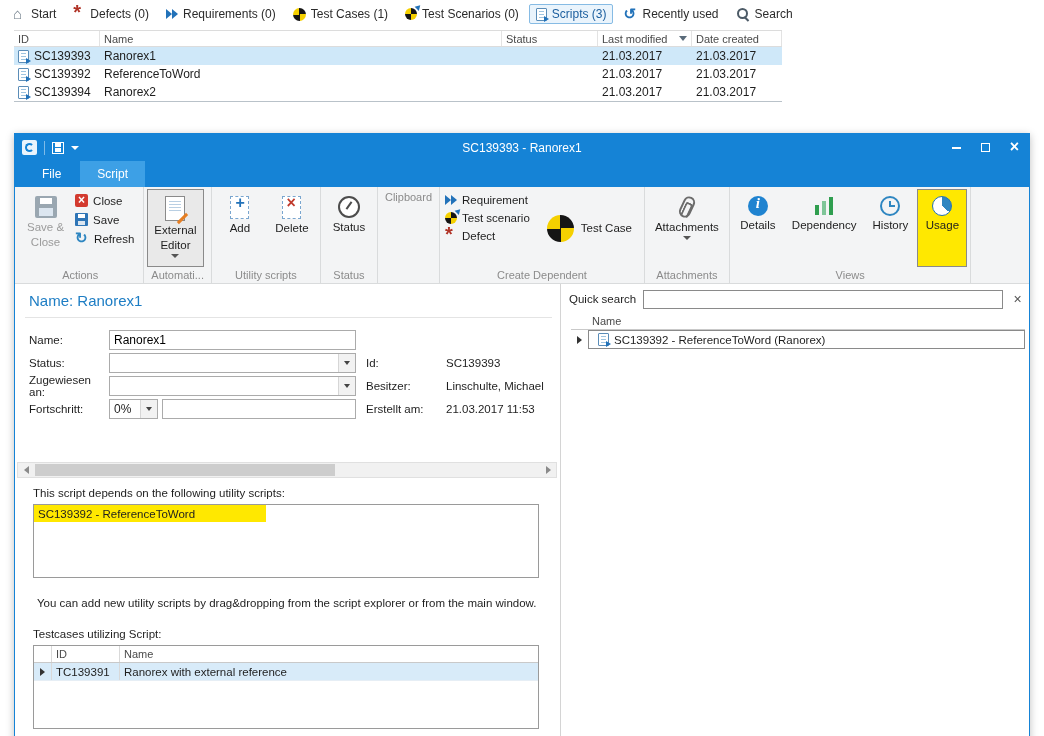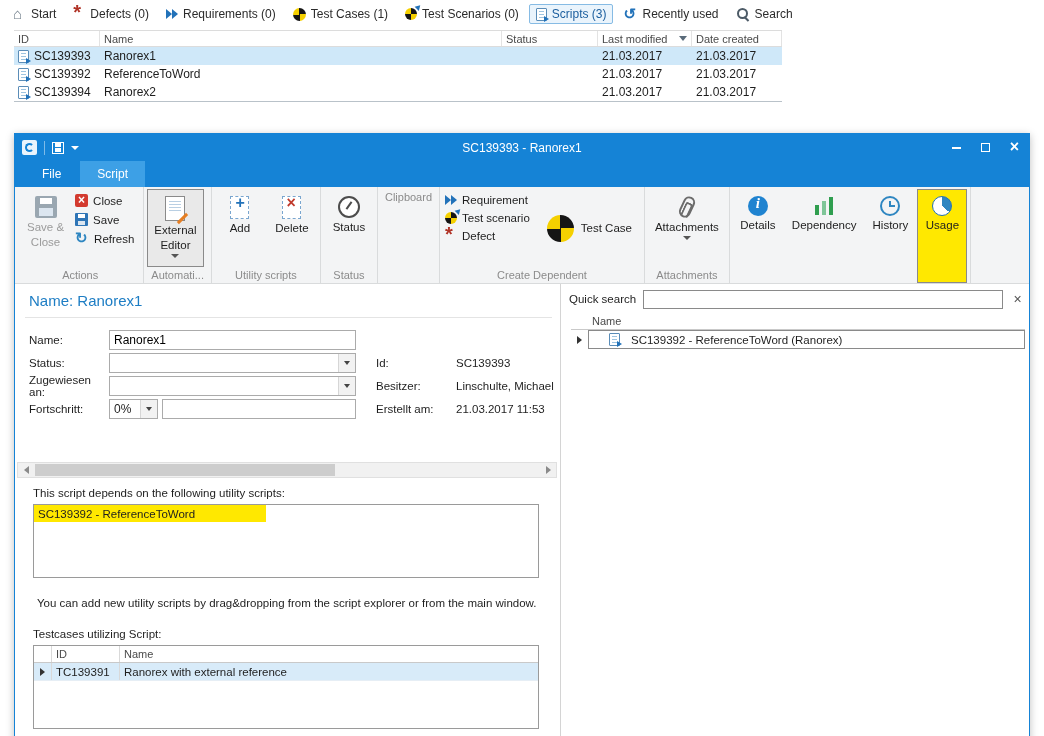--- a/index.html
+++ b/index.html
@@ -136,21 +136,21 @@
 .formarea{position:absolute;left:14px;top:44px;right:4px}
 .frow{display:flex;align-items:center;height:23px}
 .flabel{width:80px;font-size:11.5px}
 .tinput{height:20px;border:1px solid #ababab;background:#fff;font:inherit;font-size:12px;padding:0 4px;width:247px}
 .tinput.sm{width:194px;margin-left:4px}
 .fselect{height:20px;border:1px solid #ababab;background:#fff;width:247px;display:flex;align-items:center;position:relative;padding-left:4px;font-size:12px}
 .fselect.sm{width:49px}
 .fselect .dd{position:absolute;right:0;top:0;bottom:0;width:17px;border-left:1px solid #d6d6d6;background:#f2f2f2;display:flex;align-items:center;justify-content:center}
 .fselect .dd::before{content:"";width:0;height:0;border-left:3.5px solid transparent;border-right:3.5px solid transparent;border-top:4px solid #444}
 .fselect.disab{background:#f3f3f3;color:#3a3a3a}
-.rlabel{width:80px;margin-left:20px;font-size:11.5px;white-space:nowrap}
+.rlabel{width:80px;margin-left:10px;font-size:11.5px;white-space:nowrap}
 .rvalue{font-size:11.5px;white-space:nowrap}
 
 .hscroll{position:absolute;left:2px;right:3px;top:178px;height:16px;background:#f1f1f1;border:1px solid #e0e0e0;display:flex;align-items:center}
 .hs-btn{width:16px;height:100%;display:flex;align-items:center;justify-content:center}
 .tri-l{width:0;height:0;border-top:4px solid transparent;border-bottom:4px solid transparent;border-right:5px solid #8a8a8a}
 .tri-r{width:0;height:0;border-top:4px solid transparent;border-bottom:4px solid transparent;border-left:5px solid #8a8a8a}
 .hs-thumb{position:absolute;left:17px;top:1px;bottom:1px;width:300px;background:#cdcdcd}
 .hs-right{margin-left:auto}
 
 .dep-heading{position:absolute;left:18px;top:203px;font-size:11.5px}
@@ -170,21 +170,21 @@
 .qs-row{position:absolute;left:8px;top:5px;right:4px;height:20px;display:flex;align-items:center;gap:7px}
 .qs-label{font-size:11.5px;white-space:nowrap}
 .qs-input{flex:1;height:19px;border:1px solid #8a8a8a;font:inherit;font-size:12px;padding:0 4px}
 .qs-close{width:15px;text-align:center;color:#555;font-size:14px;line-height:14px}
 .tree{position:absolute;left:10px;top:29px;right:4px}
 .tree-head{display:flex;height:17px}
 .th-ind{width:17px;border-bottom:1px solid #c9c9c9}
 .th-name{flex:1;border-bottom:1px solid #c9c9c9;display:flex;align-items:center;padding-left:4px;font-size:11px;color:#4a4a4a}
 .trow{display:flex;align-items:stretch}
 .t-ind{width:17px;display:flex;align-items:center;justify-content:center}
-.titem{flex:1;display:flex;align-items:center;gap:11px;height:19px;border:1px solid #e6e6e6;border-top:none;padding-left:20px;font-size:11.5px;background:#fff;white-space:nowrap}
+.titem{flex:1;display:flex;align-items:center;gap:5px;height:19px;border:1px solid #e6e6e6;border-top:none;padding-left:9px;font-size:11.5px;background:#fff;white-space:nowrap}
 .trow:first-of-type .titem{border-top:1px solid #e6e6e6}
 .titem.focus{border:1px solid #8a8a8a}
 </style>
 </head>
 <body>
 
 <div class="topbar">
   <div class="toptab">
     <span class="ic i-home"></span>
     <span>Start</span>
@@ -436,20 +436,21 @@
         </div>
         <div class="bigbtn">
           <span class="ic i-history"></span>
           <span class="cap">History</span>
         </div>
         <div class="bigbtn hl">
           <span class="ic i-usage"></span>
           <span class="cap">Usage</span>
         </div>
       </div>
+      <div class="rg-label">Views</div>
     </div>
 
   </div>
 
   <div class="content">
 
     <div class="leftpanel">
       <div class="form-header">Name: Ranorex1</div>
       <div class="header-line"></div>
 

